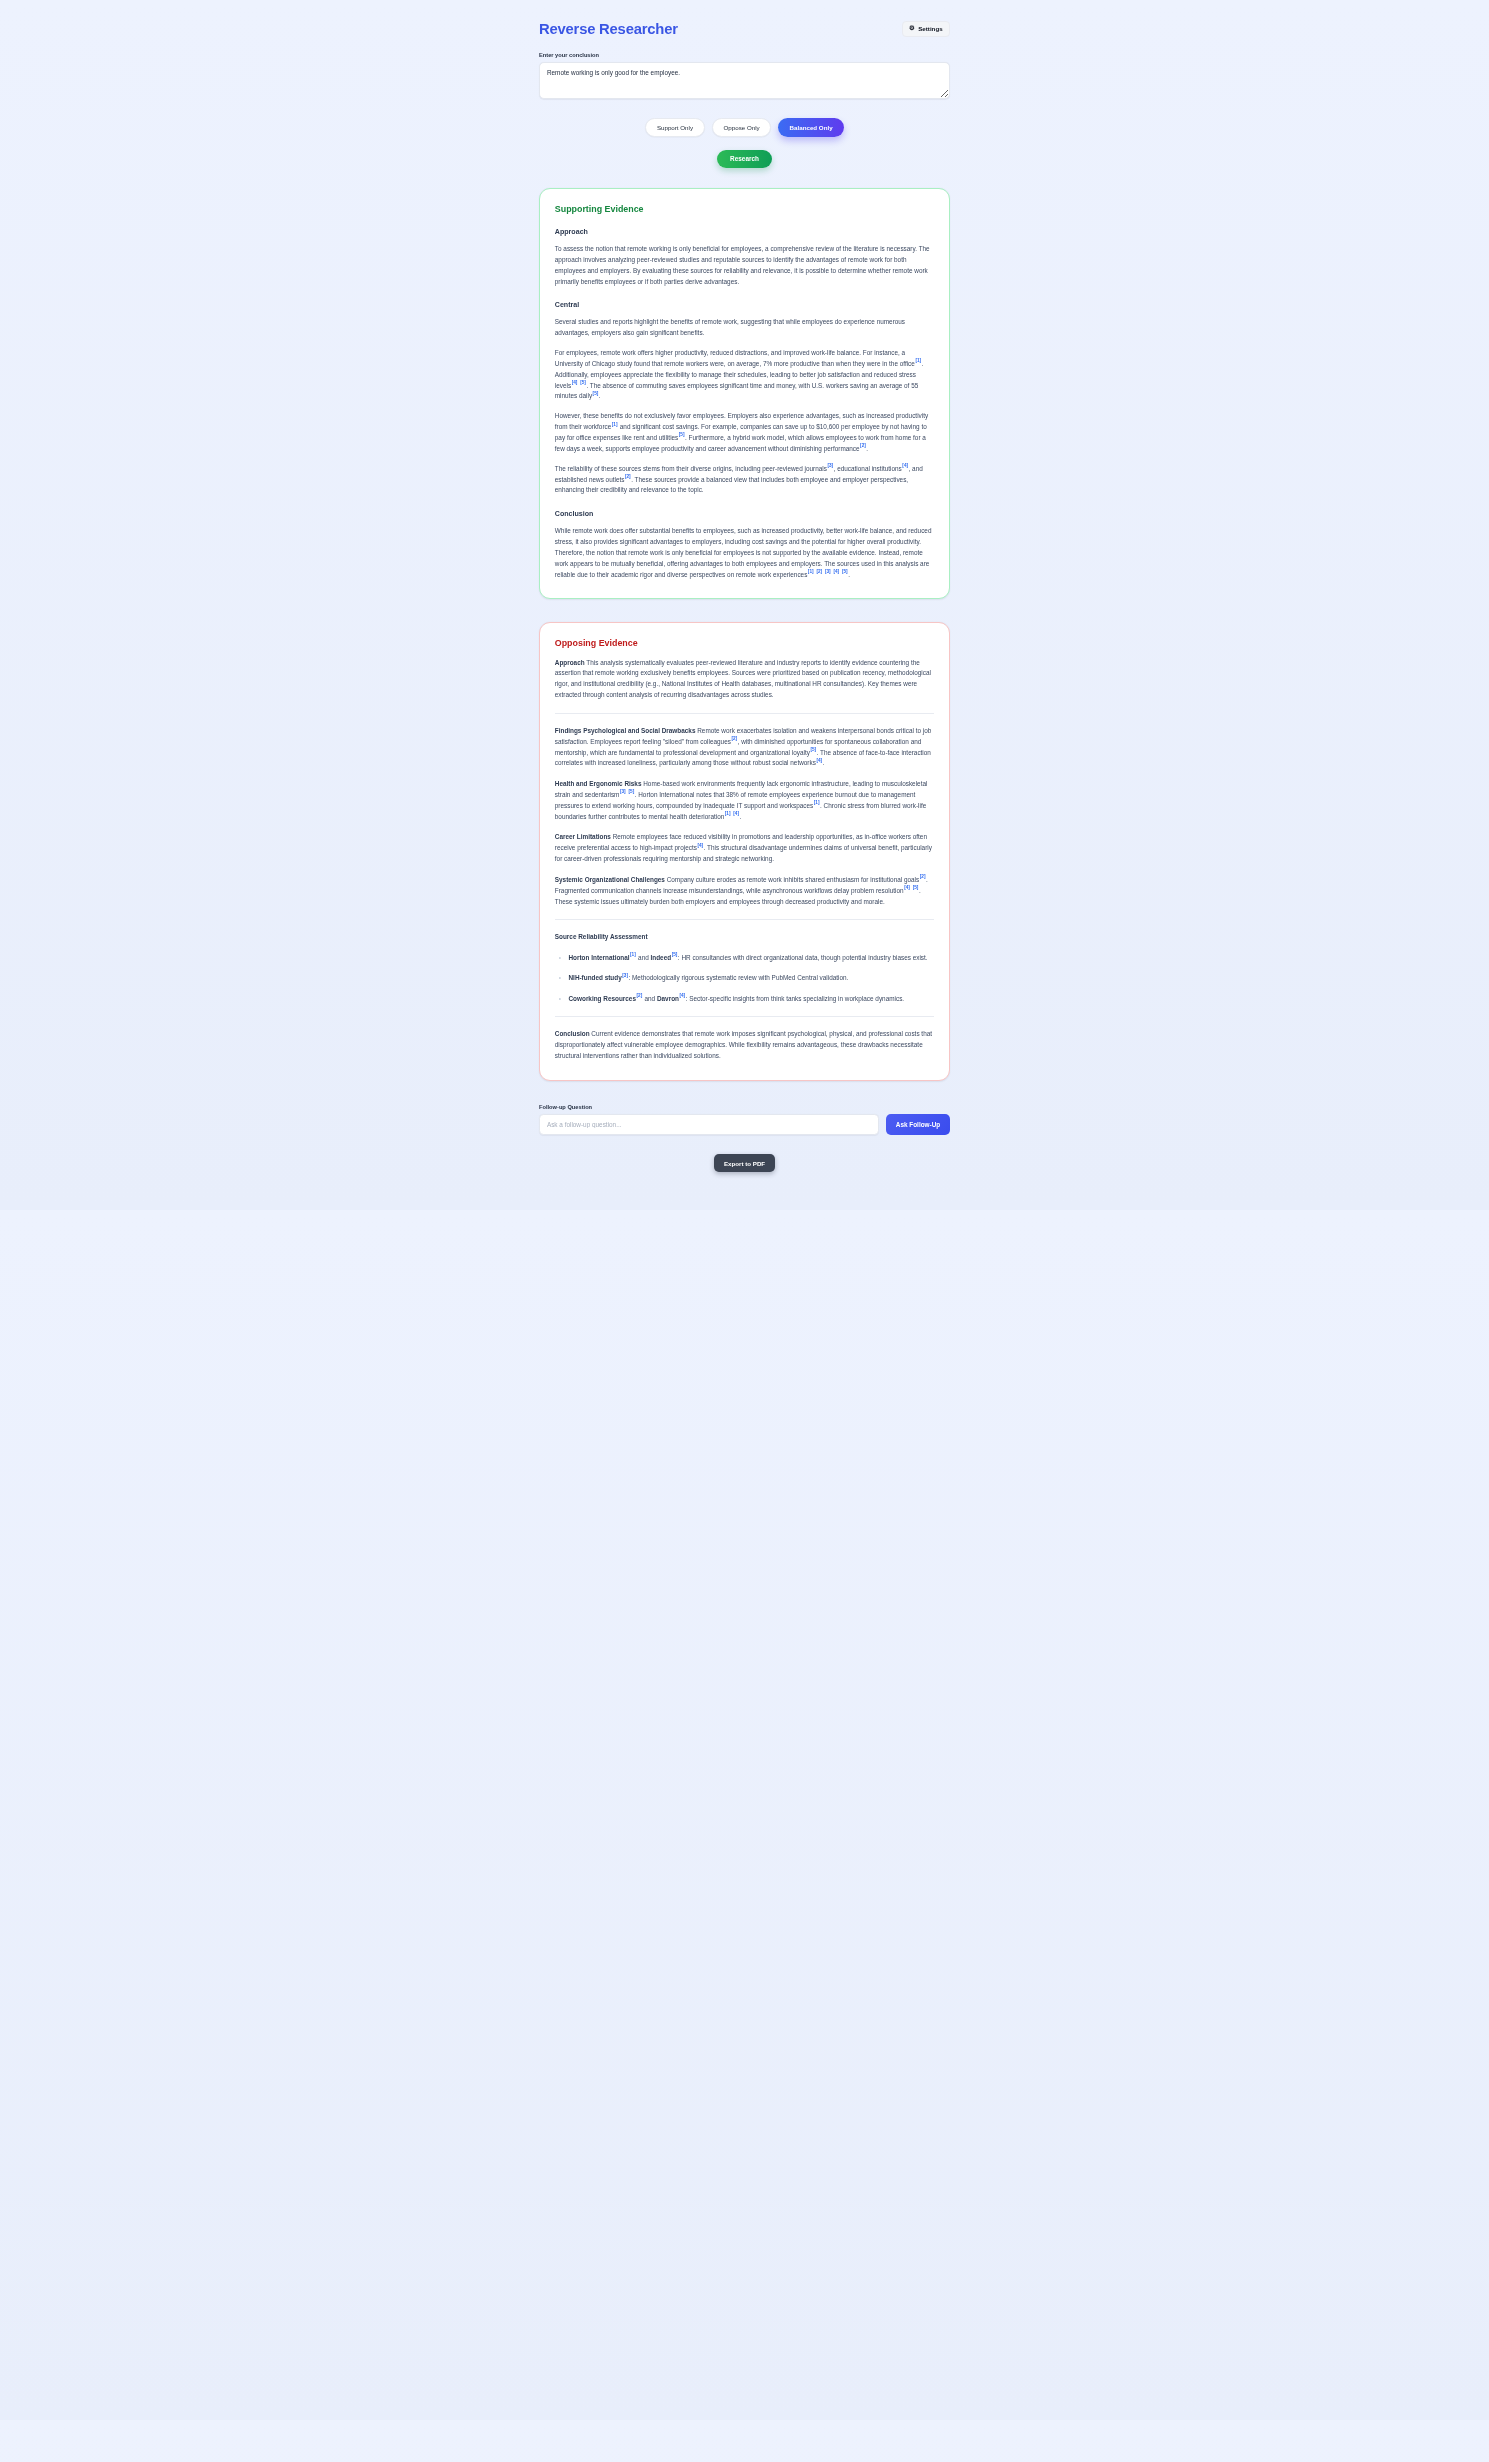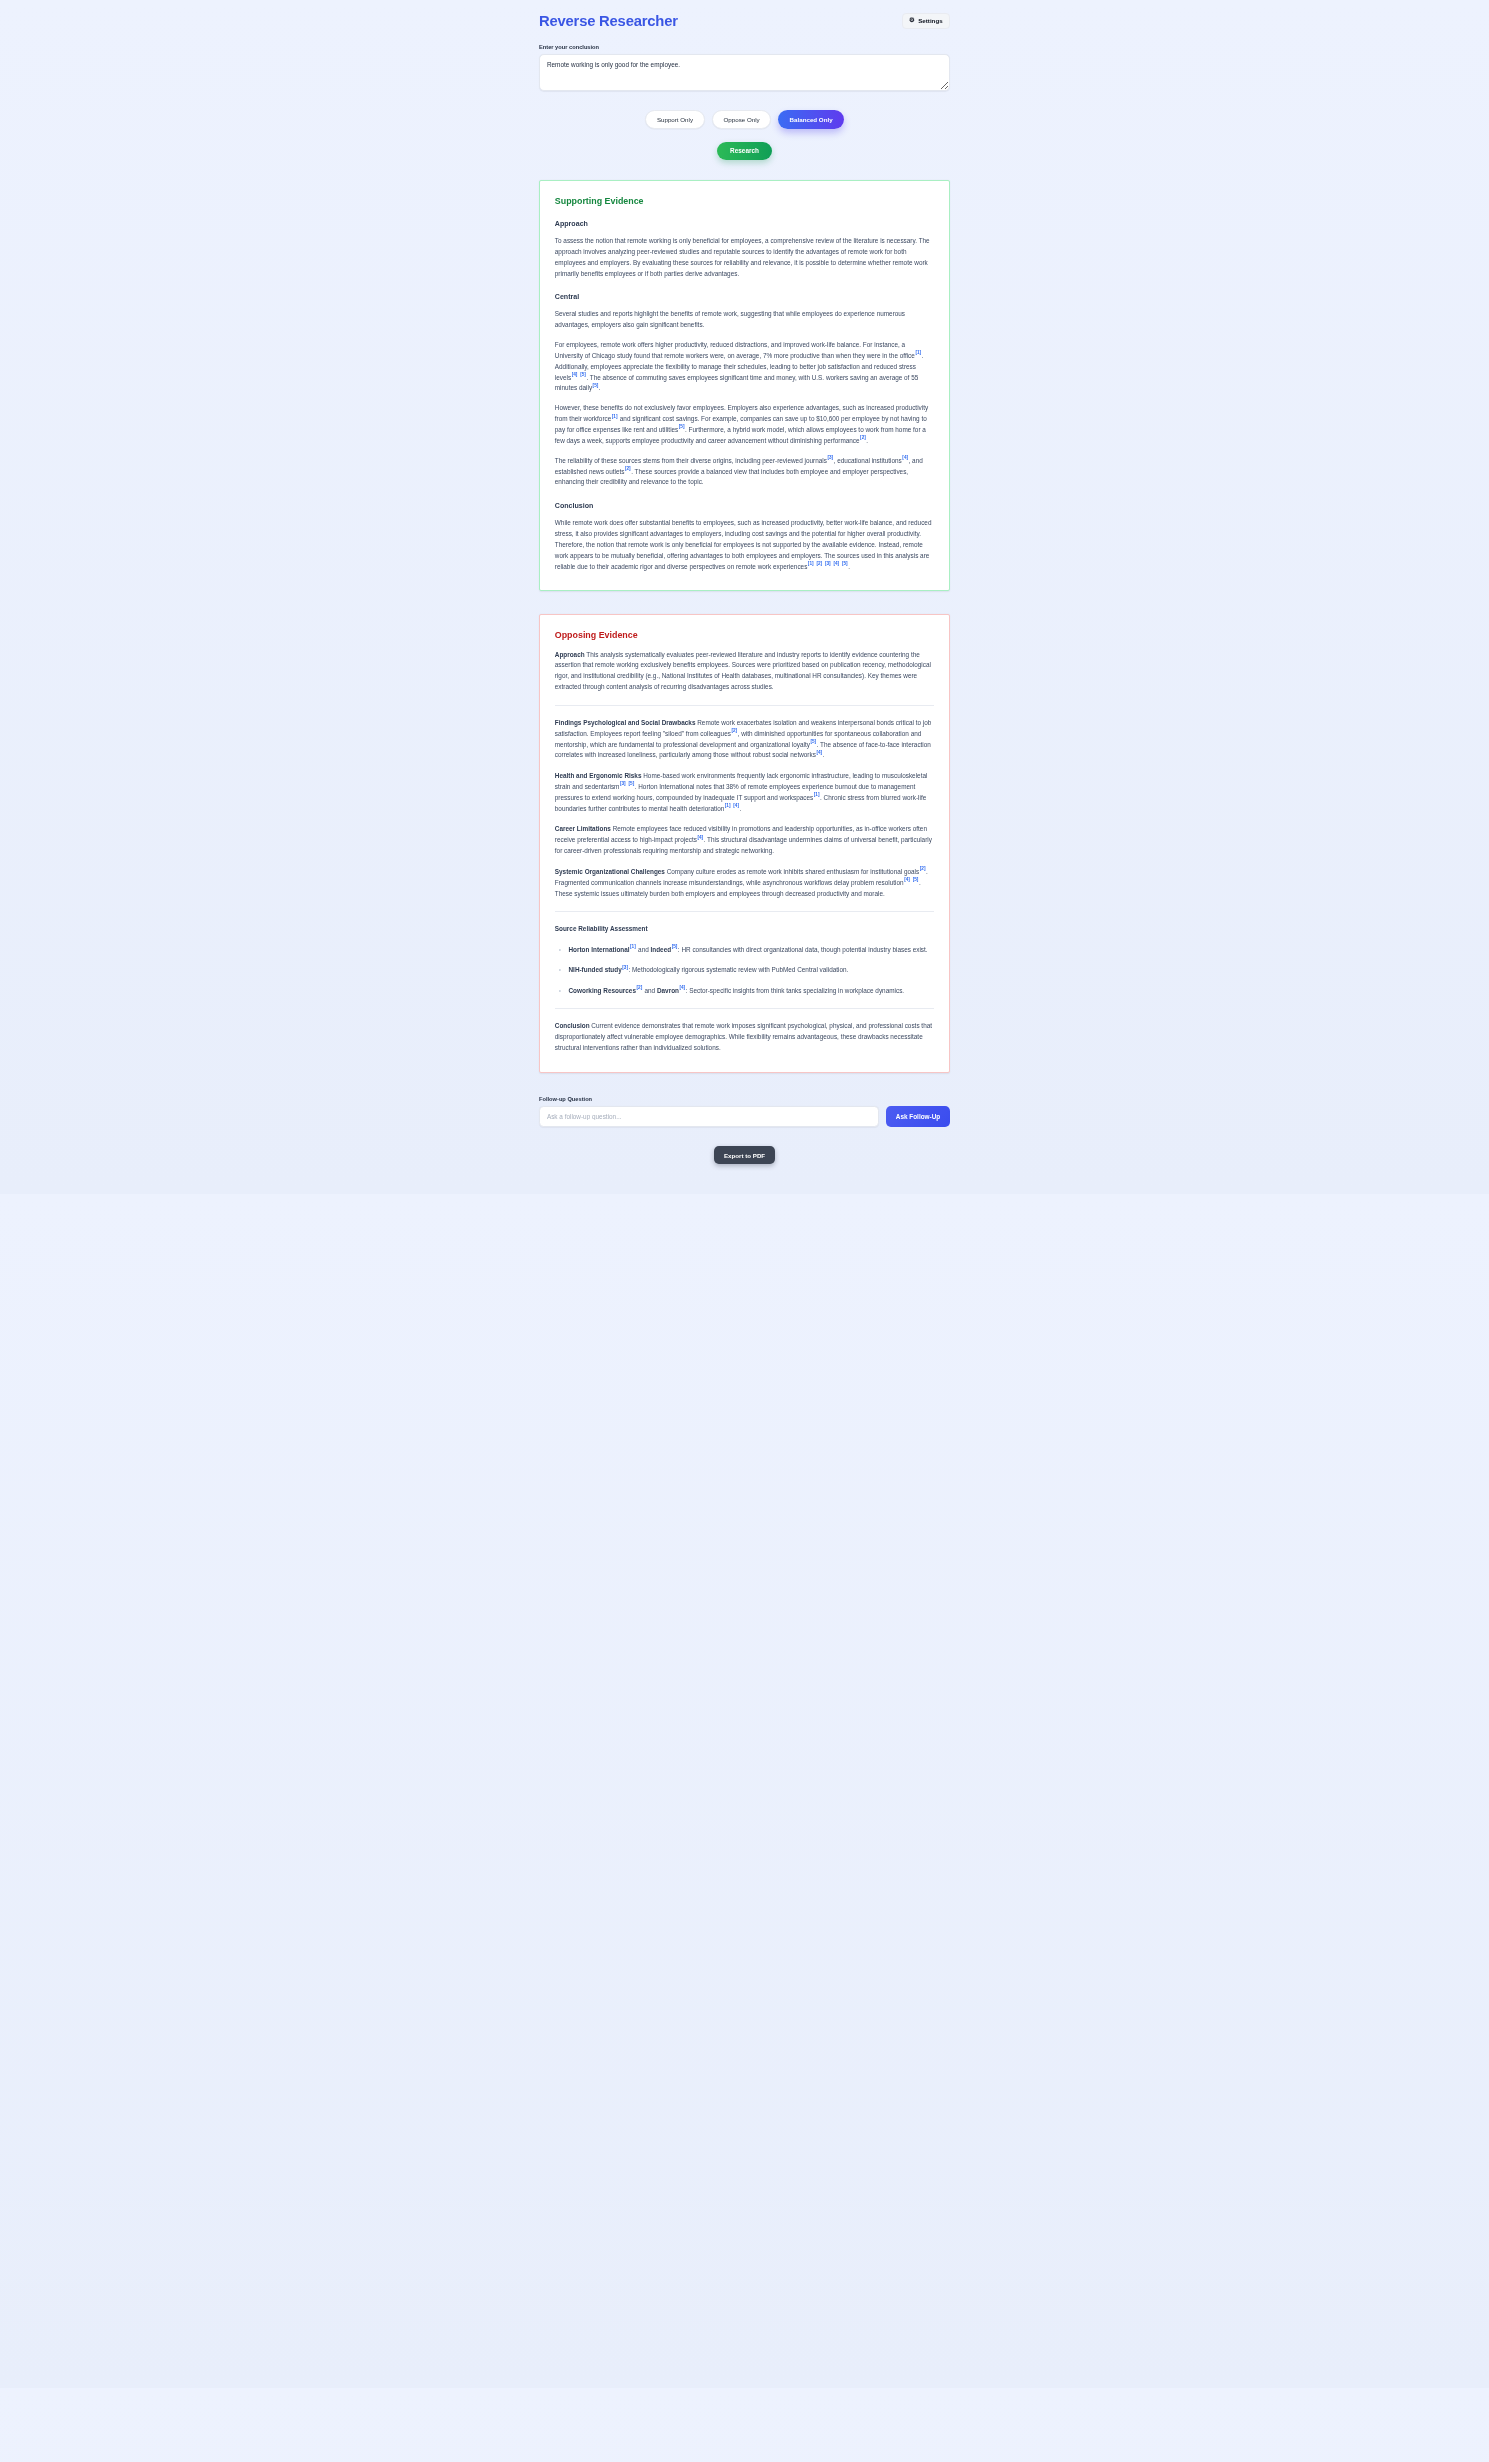--- a/index.html
+++ b/index.html
@@ -11,21 +11,21 @@
   *{box-sizing:border-box;}
   html,body{margin:0;padding:0;}
   body{
     background:linear-gradient(180deg,#edf2fe 0%,#e8eefb 100%);
     font-family:"Liberation Sans", sans-serif;
     color:var(--ink);
     min-height:945px;
     width:496px;
     margin:0 auto;
   }
-  .container{max-width:411px;margin:0 auto;padding:12.8px 0 29.5px;}
+  .container{max-width:411px;margin:8px auto;padding:12.8px 0 29.5px;}
 
   
   .topbar{display:flex;align-items:flex-start;justify-content:space-between;margin-bottom:14.8px;}
   .app-title{font-size:14.8px;font-weight:800;letter-spacing:-0.2px;color:var(--title-blue);line-height:1.1;}
   .settings-btn{
     display:flex;align-items:center;gap:3.4px;background:#f3f5f8;border:0.5px solid #e9ebf1;
     border-radius:3.9px;padding:3.4px 6.4px;font-size:6.2px;font-weight:600;color:#0c111d;cursor:pointer;
   }
   .settings-btn .gear{font-size:6.4px;line-height:1;}
 
@@ -50,21 +50,21 @@
   }
   .center{display:flex;justify-content:center;}
   .research-btn{
     margin-top:12.8px;padding:5.4px 13.3px;border-radius:492px;border:none;cursor:pointer;
     background:linear-gradient(90deg,#2cba57,#0f9e56);color:#fff;font-size:6.4px;font-weight:600;
     box-shadow:0 3px 6.9px rgba(20,150,80,.28);font-family:"Liberation Sans", sans-serif;
   }
 
   
   .card{
-    background:var(--card);border-radius:2px;padding:12.8px 14.8px 8.9px;margin-top:20.7px;
+    background:var(--card);border-radius:11px;padding:12.8px 14.8px 8.9px;margin-top:20.7px;
     box-shadow:0 0.5px 1.5px rgba(16,24,40,.07);
   }
   .card.support{border:0.7px solid var(--green-border);}
   .card.oppose{border:0.7px solid var(--red-border);margin-top:22.7px;}
   .card h2{font-size:8.9px;font-weight:700;margin:2px 0 9.8px;}
   .card.support h2{color:var(--green);}
   .card.oppose h2{color:var(--red);}
   .card h3{font-size:7.1px;font-weight:700;color:var(--ink-strong);margin:13.8px 0 7.9px;}
   .card p{font-size:6.4px;line-height:1.7;color:var(--ink);margin:0 0 8.9px;}
   .card.oppose p{margin:0 0 9.8px;}

